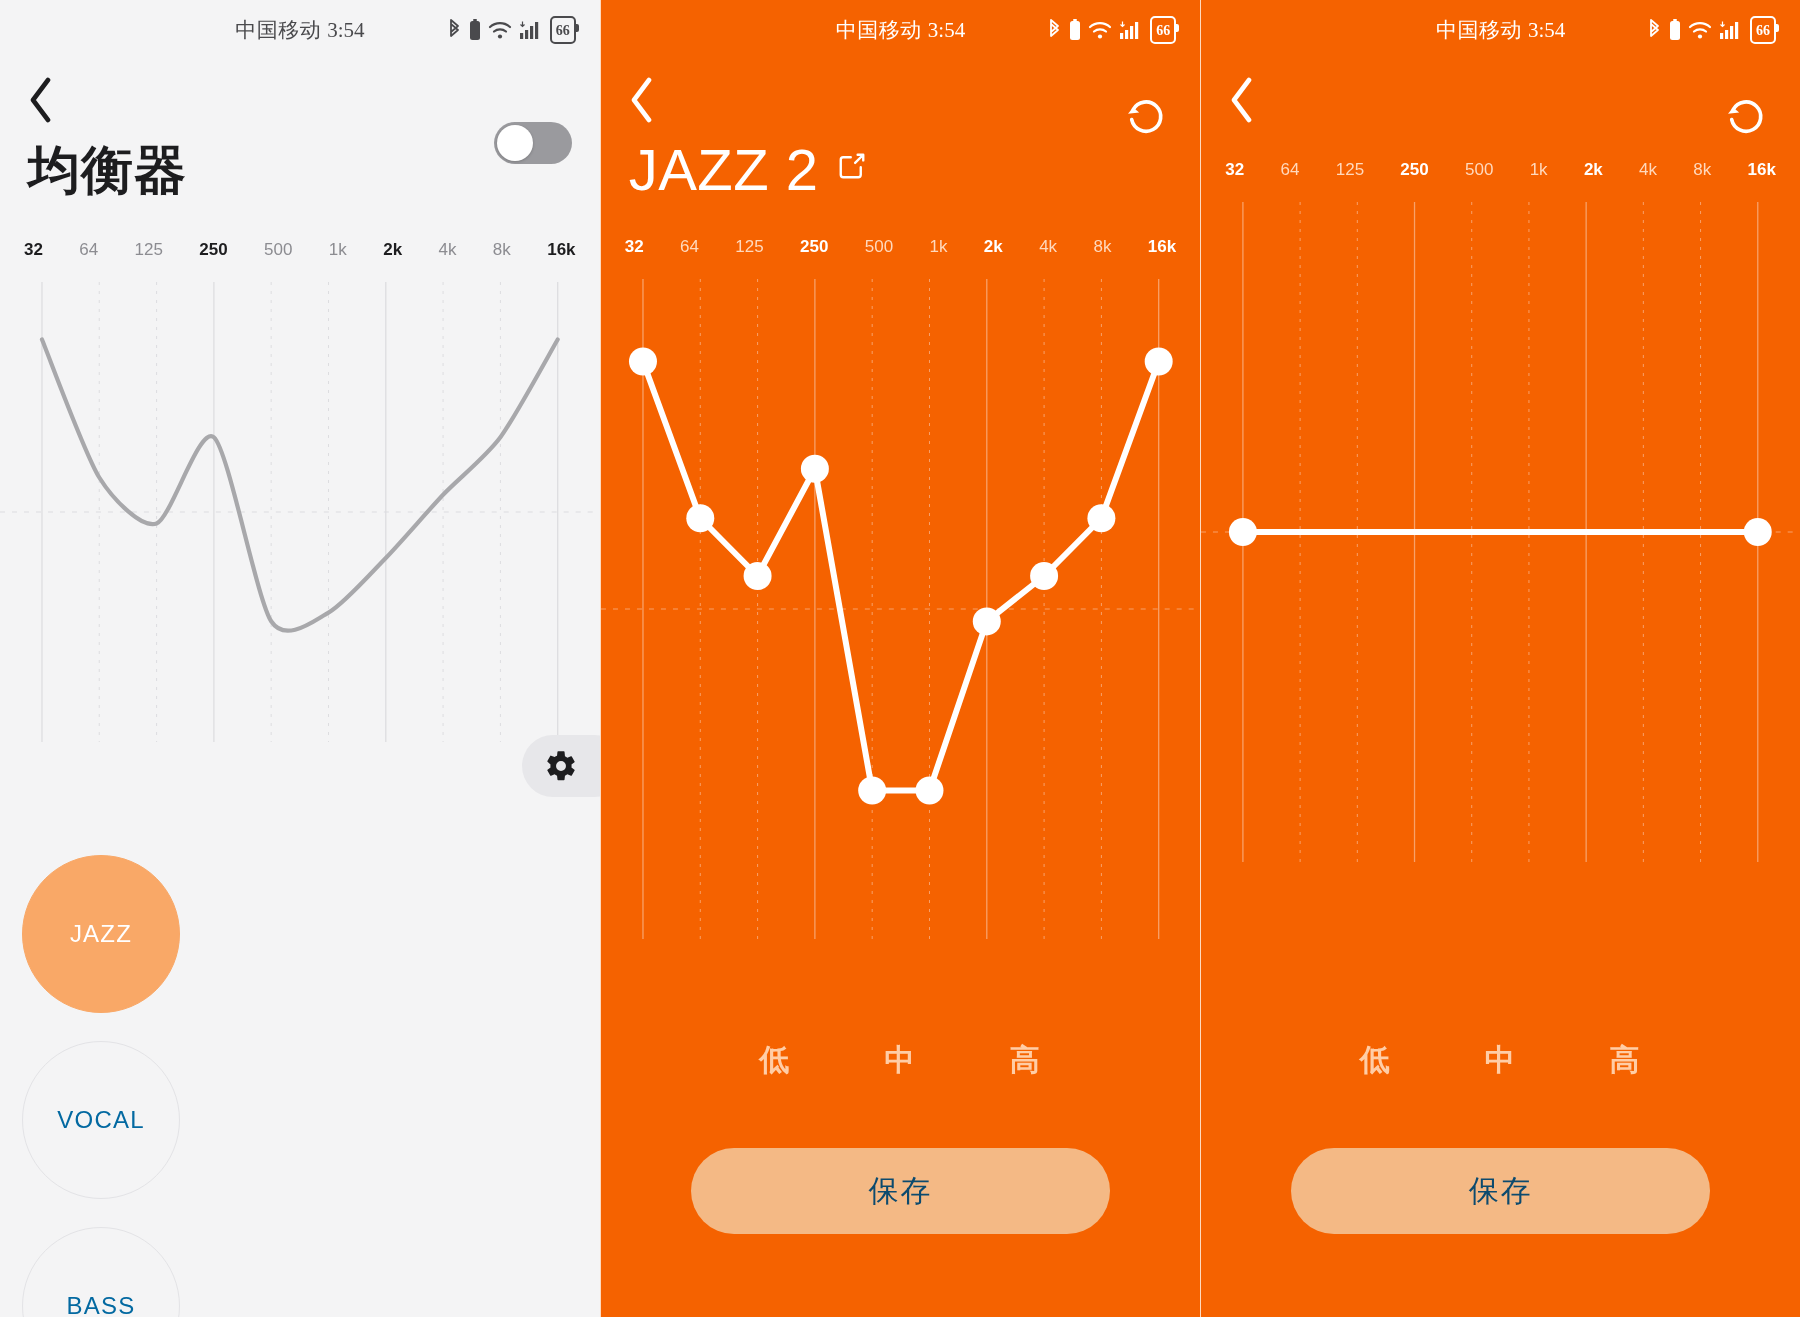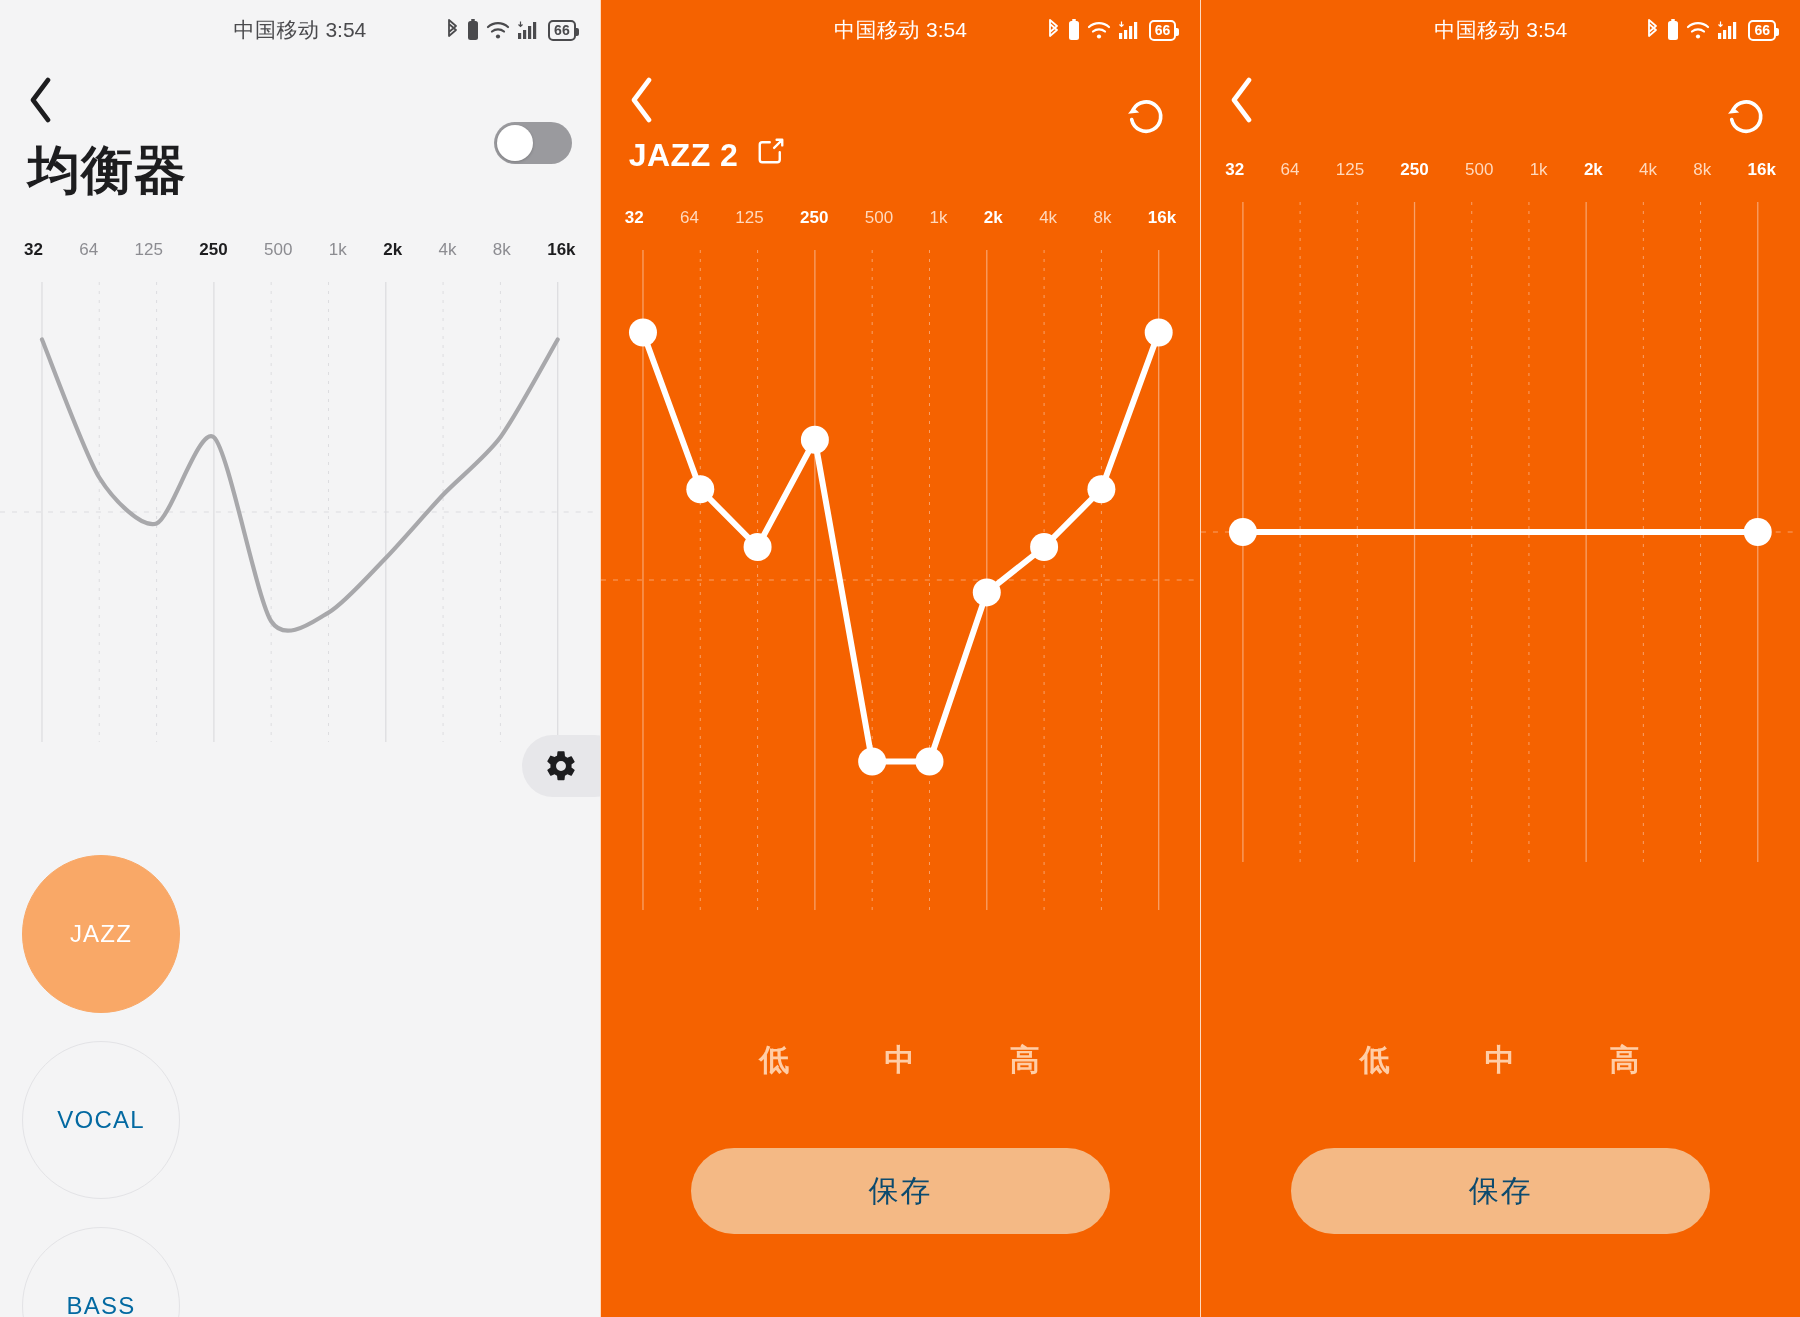--- a/index.html
+++ b/index.html
@@ -12,38 +12,38 @@
 
   
   .panel { position:relative; height:1317px; overflow:hidden; }
   .panel-light { width:600px; background:#f4f4f5; }
   .panel-orange { width:600px; background:#f56200; }
   .panel-divider { width:1px; background:#ffd9be; height:1317px; flex:0 0 1px; }
 
   
   .statusbar {
     height:60px; display:flex; align-items:center;
-    padding:0 26px; font-size:21px; position:relative;
+    padding:0 26px; font-size:21px; position:relative;font-family:Liberation Serif, serif;
   }
   .sb-center {
     position:absolute; left:0; right:0; top:0; height:60px;
     display:flex; align-items:center; justify-content:center;
     gap:6px; pointer-events:none;
   }
   .sb-carrier { font-size:21px; letter-spacing:.5px; }
   .sb-time { font-size:21px; font-weight:500; }
   .sb-right {
     position:absolute; right:24px; top:0; height:60px;
     display:flex; align-items:center; gap:7px;
   }
   .sb-ico { display:block; }
   .sb-batt {
     border:2px solid currentColor; border-radius:5px;
     padding:0 4px; font-size:14px; font-weight:700;
-    line-height:17px; height:21px; position:relative;
+    line-height:17px; height:28px; position:relative;
     display:flex; align-items:center;
   }
   .sb-batt:after {
     content:""; position:absolute; right:-5px; top:6px;
     width:3px; height:8px; background:currentColor; border-radius:0 2px 2px 0;
   }
   .light-fg { color:#4a4a4d; }
   .dark-fg  { color:#ffffff; }
 
   
@@ -56,21 +56,21 @@
   .reset-btn {
     position:absolute; right:26px; top:14px;
     width:56px; height:56px; display:flex;
     align-items:center; justify-content:center; cursor:pointer;
   }
   .title-row { display:flex; align-items:center; gap:18px; margin-top:10px; }
   .title-cn {
     font-size:52px; font-weight:700; letter-spacing:1px; color:#1d1d1f;text-align:center;
   }
   .title-white {
-    font-size:32px; font-weight:700; color:#fff; letter-spacing:.5px;
+    font-size:58px; font-weight:400; color:#fff; letter-spacing:.5px;
   }
   .edit-ico { display:block; margin-bottom:8px; cursor:pointer; }
   .toggle {
     position:absolute; right:28px; top:48px;
     width:78px; height:42px; border-radius:21px;
     background:#9a9a9e; cursor:pointer;
   }
   .toggle .knob {
     position:absolute; left:3px; top:3px;
     width:36px; height:36px; border-radius:50%;

